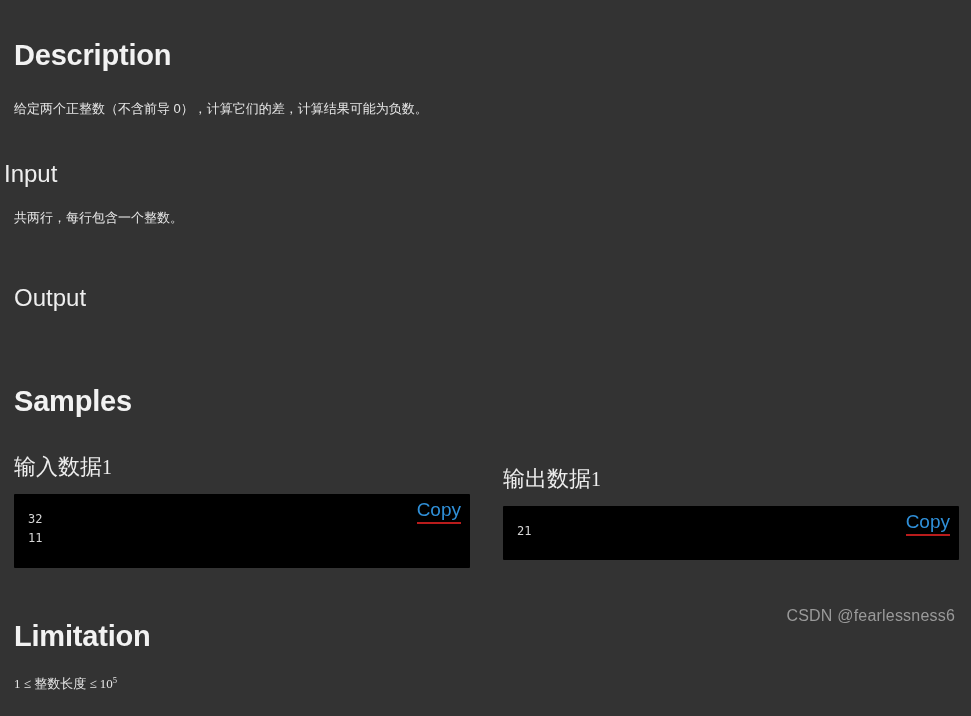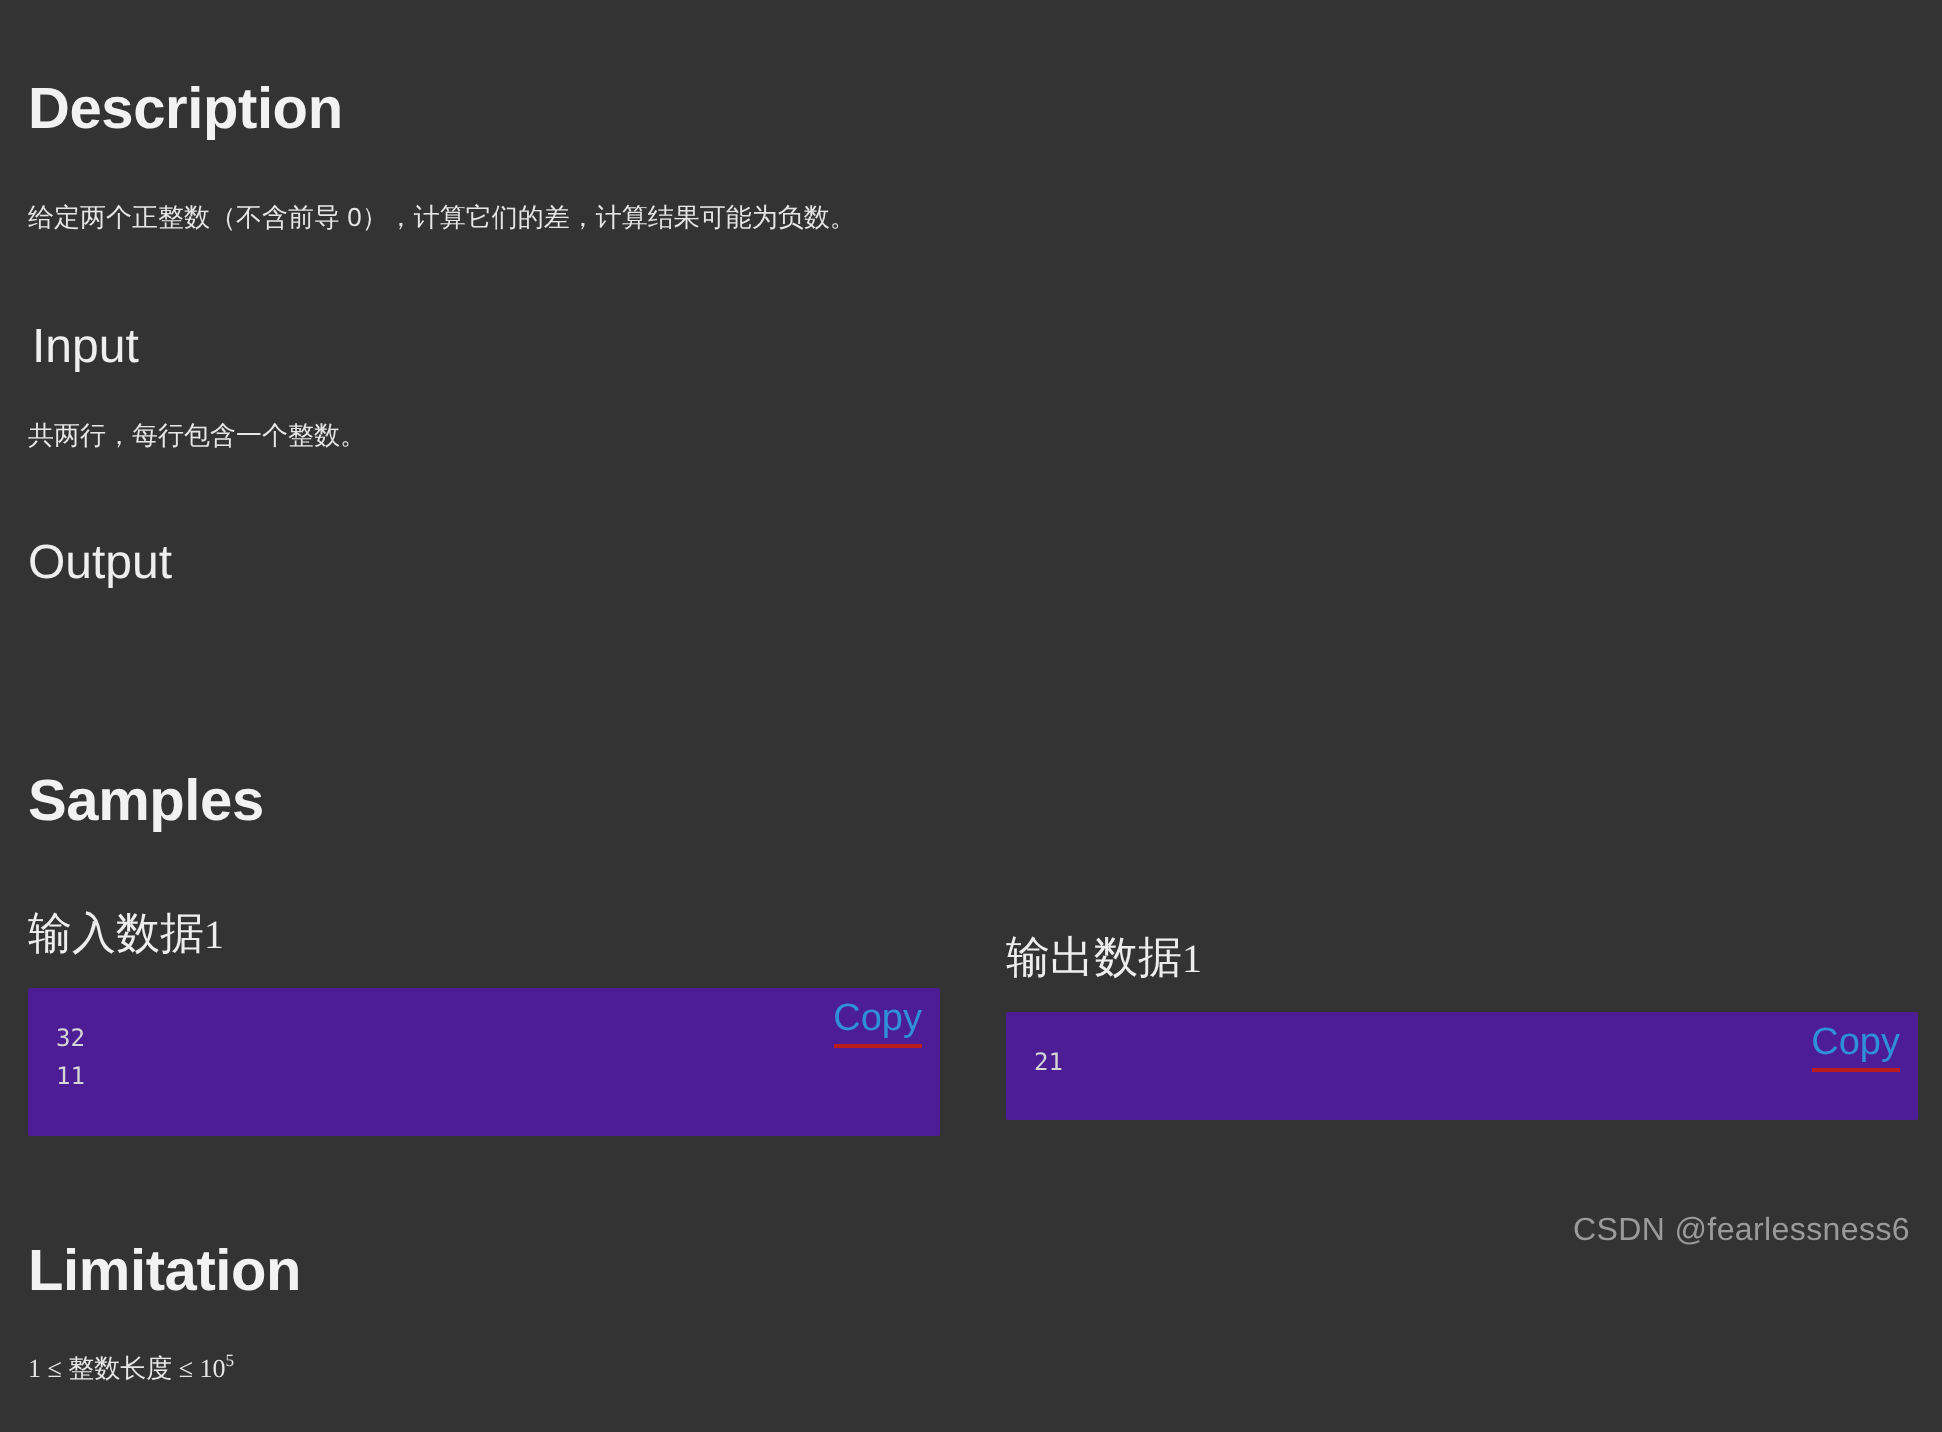--- a/index.html
+++ b/index.html
@@ -54,23 +54,23 @@
   .mathy {
     font-family: "Liberation Serif", "DejaVu Serif", serif;
     font-size: 18px;
   }
 
   
   .blk { position: absolute; }
 
   #desc-head   { left: 14px; top: 38px; }
   #desc-body   { left: 14px; top: 100px; }
-  #input-head  { left: 16px; top: 160px; }
+  #input-head  { left: 4px; top: 160px; }
   #input-body  { left: 14px; top: 209px; }
-  #output-head { left: 14px; top: 268px; }
+  #output-head { left: 14px; top: 284px; }
   #output-body { left: 14px; top: 317px; }
   #samples-head{ left: 14px; top: 384px; }
   #limit-head  { left: 14px; top: 619px; }
   #limit-body  { left: 14px; top: 674px; }
 
   
   .samples-area {
     position: absolute;
     left: 14px;
     top: 455px;
@@ -92,21 +92,21 @@
     margin: 0 0 15px 0;
     white-space: nowrap;
   }
   .sample-label .idx {
     font-family: "Liberation Serif", "DejaVu Serif", serif;
     font-size: 20px;
   }
 
   .code-wrap {
     position: relative;
-    background: #4c1d95;
+    background: #000000;
     border-radius: 1px;
     padding: 16px 14px 14px 14px;
     box-sizing: border-box;
     min-height: 54px;
   }
   .code-wrap.tall { height: 74px; }
   .code-wrap.short { height: 54px; }
 
   pre.code {
     margin: 0;

